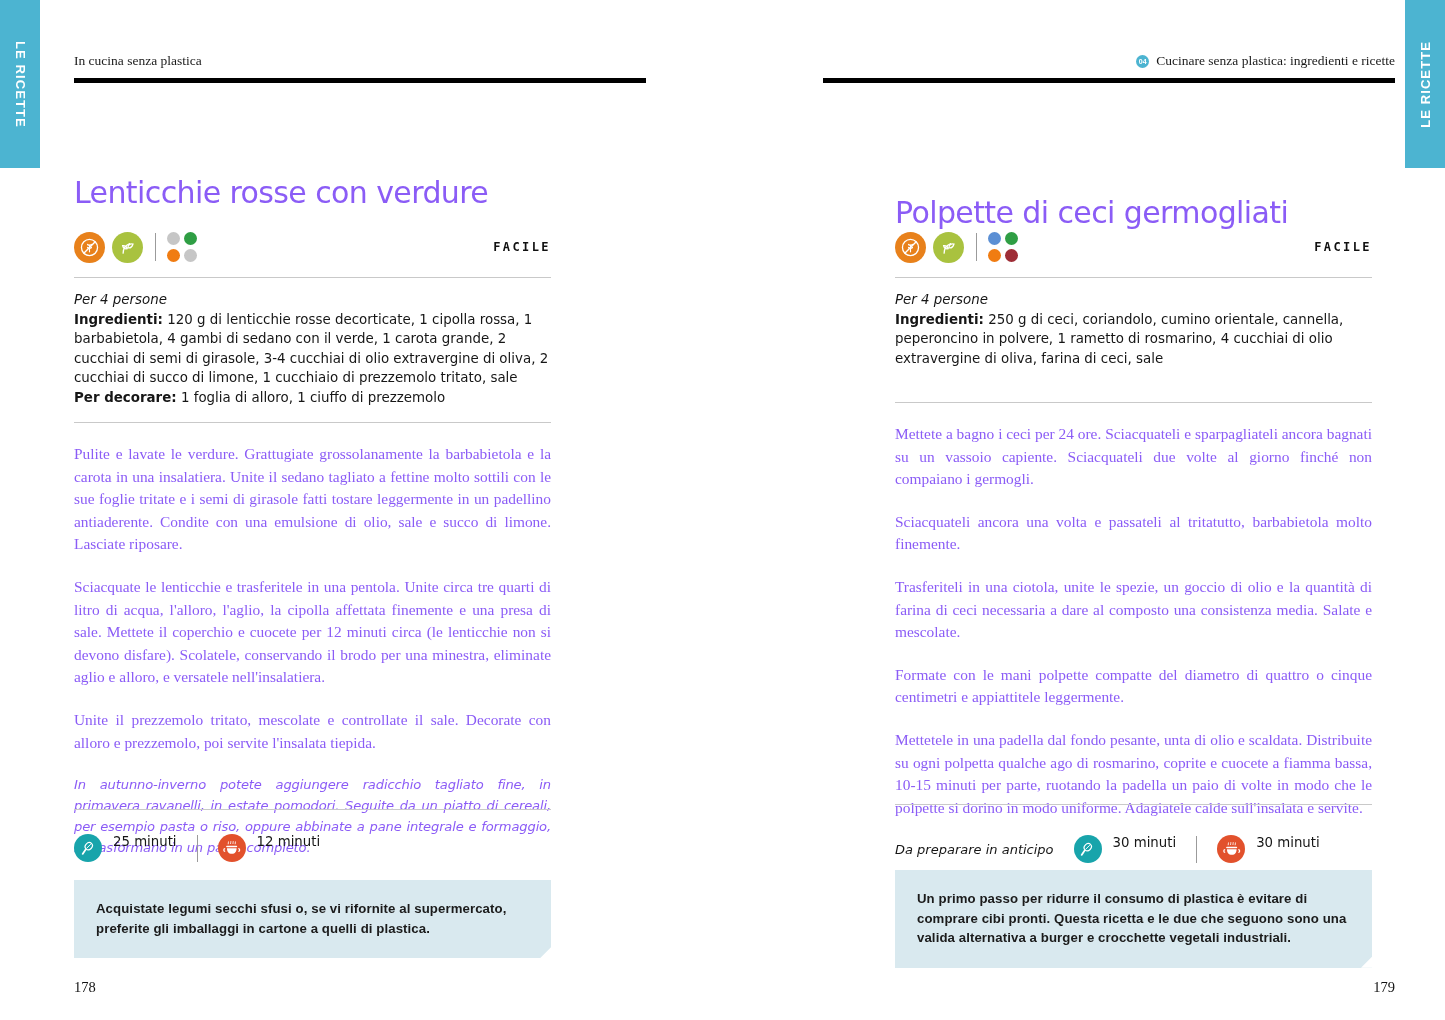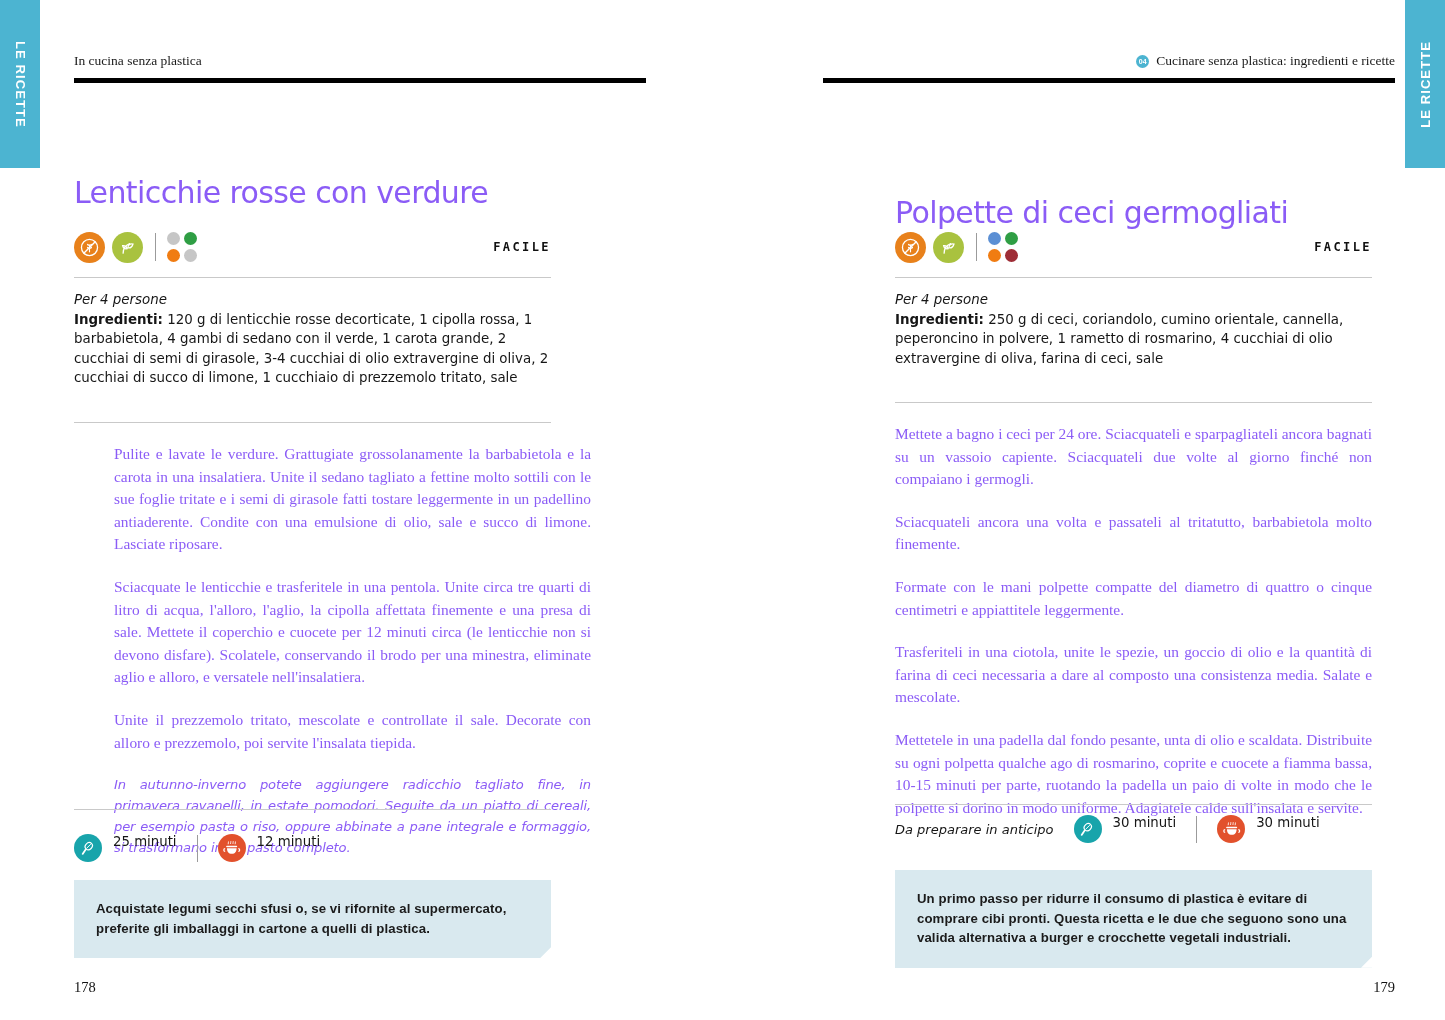--- a/index.html
+++ b/index.html
@@ -175,41 +175,41 @@
   
   .body-col {
     position: absolute;
     width: 477px;
     font-family: "Liberation Serif", serif;
     font-size: 15.4px;
     line-height: 22.6px;
     text-align: justify;
     color: #8b5cf6;
   }
-  .body-col.l { left: 0; margin-left: 40px; }
+  .body-col.l { left: 0; }
   .body-col.r { left: 74px; }
   .body-col p { margin: 0 0 20px 0; }
   .body-col p:last-child { margin-bottom: 0; }
   .note-italic {
     font-family: "DejaVu Sans", sans-serif;
     font-style: italic;
     font-size: 13.1px;
     line-height: 21px;
     letter-spacing: -0.15px;
   }
 
   
   .time-row {
     position: absolute;
     display: flex;
     align-items: center;
     height: 30px;
   }
   .time-row.l { left: 0; }
-  .time-row.r { left: 74px; }
+  .time-row.r { left: 74px; margin-top: 20px; }
   .time-item { display: flex; align-items: flex-start; }
   .time-circle {
     width: 28px;
     height: 28px;
     border-radius: 50%;
     display: inline-flex;
     align-items: center;
     justify-content: center;
     flex: none;
   }
@@ -322,20 +322,23 @@
     </span>
     <span class="difficulty">FACILE</span>
   </div>
 
   <div class="hair l" style="top:261px"></div>
 
   <div class="ing-block l" style="top:274px">
     <div class="ing-serves">Per 4 persone</div>
     <div>
       <b>Ingredienti:</b><span> 120 g di lenticchie rosse decorticate, 1 cipolla rossa, 1 barbabietola, 4 gambi di sedano con il verde, 1 carota grande, 2 cucchiai di semi di girasole, 3-4 cucchiai di olio extravergine di oliva, 2 cucchiai di succo di limone, 1 cucchiaio di prezzemolo tritato, sale</span>
+    </div>
+    <div>
+      <b>Per decorare:</b><span> 1 foglia di alloro, 1 ciuffo di prezzemolo</span>
     </div>
   </div>
 
   <div class="hair l" style="top:406px"></div>
 
   <div class="body-col l" style="top:427px">
     <p>Pulite e lavate le verdure. Grattugiate grossolanamente la barbabietola e la carota in una insalatiera. Unite il sedano tagliato a fettine molto sottili con le sue foglie tritate e i semi di girasole fatti tostare leggermente in un padellino antiaderente. Condite con una emulsione di olio, sale e succo di limone. Lasciate riposare.</p>
     <p>Sciacquate le lenticchie e trasferitele in una pentola. Unite circa tre quarti di litro di acqua, l'alloro, l'aglio, la cipolla affettata finemente e una presa di sale. Mettete il coperchio e cuocete per 12 minuti circa (le lenticchie non si devono disfare). Scolatele, conservando il brodo per una minestra, eliminate aglio e alloro, e versatele nell'insalatiera.</p>
     <p>Unite il prezzemolo tritato, mescolate e controllate il sale. Decorate con alloro e prezzemolo, poi servite l'insalata tiepida.</p>
     <p class="note-italic">In autunno-inverno potete aggiungere radicchio tagliato fine, in primavera ravanelli, in estate pomodori. Seguite da un piatto di cereali, per esempio pasta o riso, oppure abbinate a pane integrale e formaggio, si trasformano in un pasto completo.</p>
@@ -423,22 +426,22 @@
     <div>
       <b>Ingredienti:</b><span> 250 g di ceci, coriandolo, cumino orientale, cannella, peperoncino in polvere, 1 rametto di rosmarino, 4 cucchiai di olio extravergine di oliva, farina di ceci, sale</span>
     </div>
   </div>
 
   <div class="hair r" style="top:386px"></div>
 
   <div class="body-col r" style="top:407px">
     <p>Mettete a bagno i ceci per 24 ore. Sciacquateli e sparpagliateli ancora bagnati su un vassoio capiente. Sciacquateli due volte al giorno finché non compaiano i germogli.</p>
     <p>Sciacquateli ancora una volta e passateli al tritatutto, barbabietola molto finemente.</p>
+    <p>Trasferiteli in una ciotola, unite le spezie, un goccio di olio e la quantità di farina di ceci necessaria a dare al composto una consistenza media. Salate e mescolate.</p>
     <p>Formate con le mani polpette compatte del diametro di quattro o cinque centimetri e appiattitele leggermente.</p>
-    <p>Trasferiteli in una ciotola, unite le spezie, un goccio di olio e la quantità di farina di ceci necessaria a dare al composto una consistenza media. Salate e mescolate.</p>
     <p>Mettetele in una padella dal fondo pesante, unta di olio e scaldata. Distribuite su ogni polpetta qualche ago di rosmarino, coprite e cuocete a fiamma bassa, 10-15 minuti per parte, ruotando la padella un paio di volte in modo che le polpette si dorino in modo uniforme. Adagiatele calde sull'insalata e servite.</p>
   </div>
 
   <div class="hair r" style="top:788px"></div>
 
   <div class="time-row r" style="top:798px">
     <span class="advance-label">Da preparare in anticipo</span>
     <span class="time-item">
       <span class="time-circle c-prep">
         <svg width="19" height="19" viewBox="0 0 24 24" aria-hidden="true">

